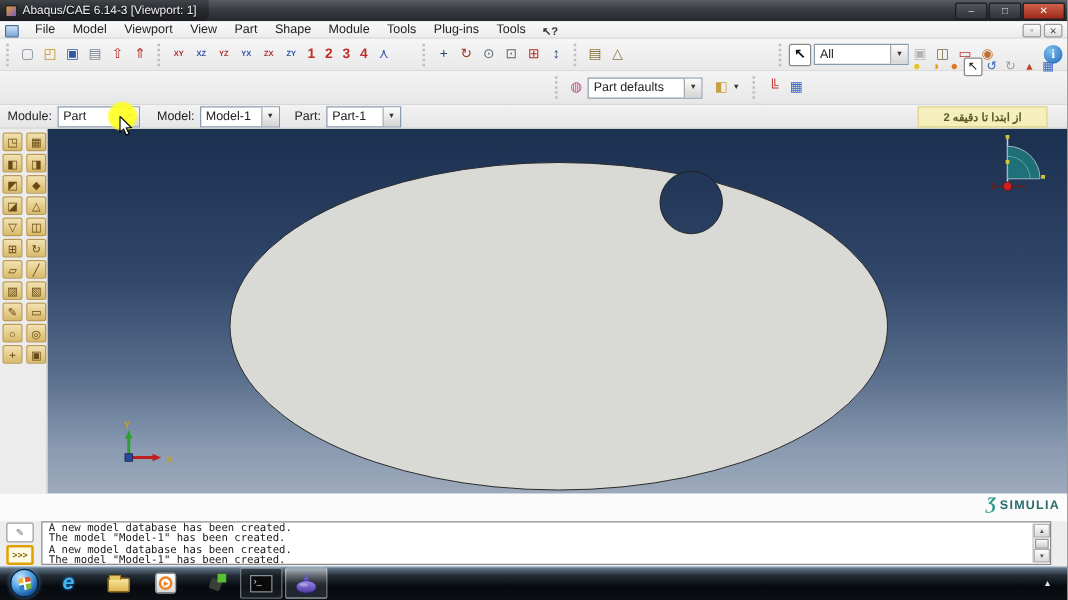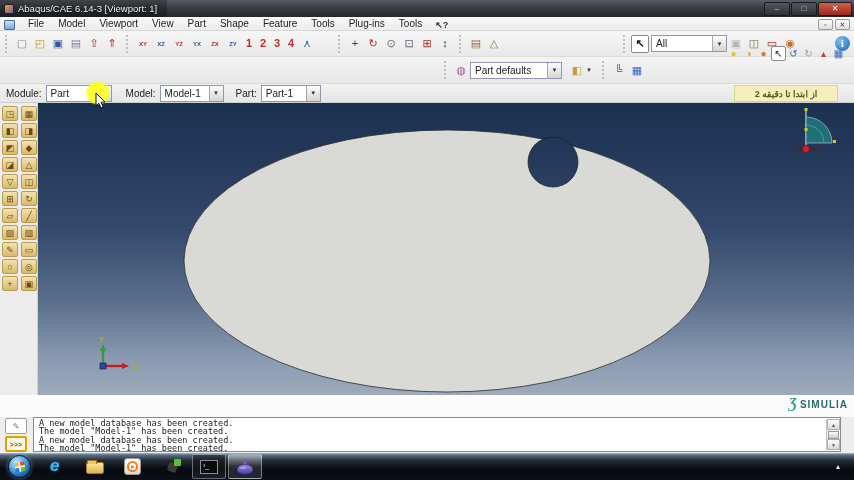--- a/index.html
+++ b/index.html
@@ -181,21 +181,21 @@
 
   <div class="menubar">
     <span class="mb-ico"></span>
     <span style="display:flex">
         <span class="menu-item">File</span>
         <span class="menu-item">Model</span>
         <span class="menu-item">Viewport</span>
         <span class="menu-item">View</span>
         <span class="menu-item">Part</span>
         <span class="menu-item">Shape</span>
-        <span class="menu-item">Feature</span>
+        <span class="menu-item">Module</span>
         <span class="menu-item">Tools</span>
         <span class="menu-item">Plug-ins</span>
         <span class="menu-item">Tools</span>
       </span>
     <span class="ctx-help">↖?</span>
     <span class="child-ctl">
       <span class="cbtn">▫</span>
       <span class="cbtn">✕</span>
     </span>
   </div>

